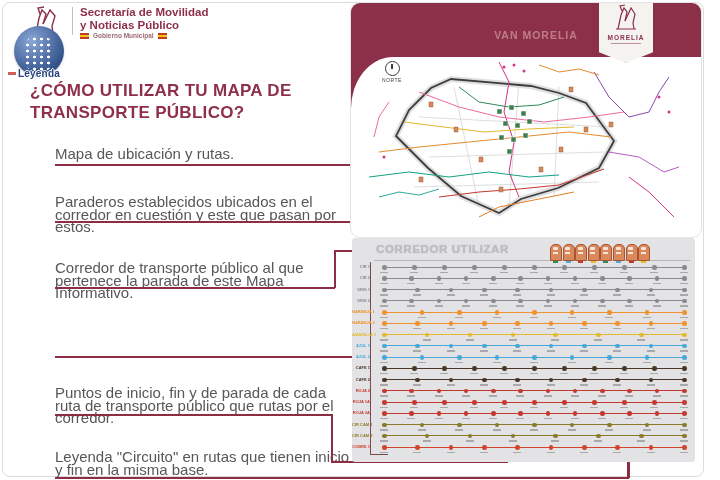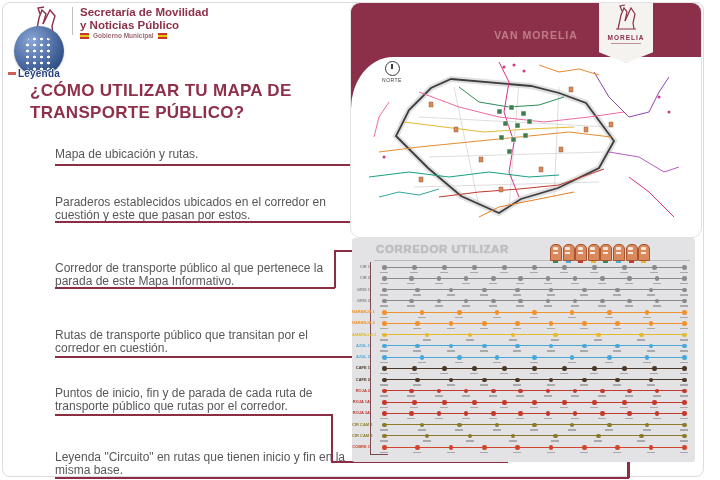--- a/index.html
+++ b/index.html
@@ -20,21 +20,21 @@
   .sphere-dots{position:absolute;left:16px;top:10px;width:30px;height:36px;
           background-image:radial-gradient(#ffffff 1.5px, transparent 1.9px);
           background-size:7px 6px;border-radius:40%;}
   .noticias-label{position:absolute;left:10px;top:42px;font-size:10px;font-weight:bold;color:#27407f;
           text-shadow:-1px 0 #fff,1px 0 #fff,0 -1px #fff,0 1px #fff;letter-spacing:.2px;}
   .noticias-red{position:absolute;left:0px;top:46px;width:8px;height:3px;background:#c0392b;opacity:.8;}
   
   .heading{position:absolute;left:30px;top:80px;font-size:17px;font-weight:bold;color:#8e3049;
            letter-spacing:.3px;line-height:22px;}
   
-  .ann{position:absolute;left:55px;width:300px;font-size:12px;line-height:12.5px;color:#57575a;}
+  .ann{position:absolute;left:55px;width:300px;font-size:15px;line-height:12.5px;color:#57575a;}
   .mline{position:absolute;background:#8b2e44;}
   .mdot{position:absolute;border-radius:50%;background:#8b2e44;}
   
   .card{position:absolute;left:350px;top:2px;width:350px;height:234px;background:#fff;
         border:1px solid #e3e3e5;border-radius:10px;}
   .card-header{position:absolute;left:0;top:0;width:350px;height:54px;background:#8b3048;border-radius:9px 9px 0 0;}
   .maroon-ext{position:absolute;left:0;top:54px;width:42px;height:58px;background:#8b3048;}
   .white-curve{position:absolute;left:0;top:54px;width:350px;height:60px;background:#fff;border-top-left-radius:42px 52px;}
   .card-title{position:absolute;left:38px;top:10px;width:230px;text-align:center;font-size:13px;font-weight:bold;color:#ffffff;}
   .card-subtitle{position:absolute;left:105px;top:26px;width:160px;text-align:center;font-size:10.5px;font-weight:bold;
@@ -99,21 +99,20 @@
   </div>
 
   <div class="heading">
     <div>¿CÓMO UTILIZAR TU MAPA DE</div>
     <div>TRANSPORTE PÚBLICO?</div>
   </div>
 
   <div class="ann" style="top:148px">Mapa de ubicación y rutas.</div>
   <div class="ann" style="top:196px">Paraderos establecidos ubicados en el corredor en cuestión y este que pasan por estos.</div>
   <div class="ann" style="top:262px">Corredor de transporte público al que pertenece la parada de este Mapa Informativo.</div>
-  <div class="ann" style="top:329px">Rutas de transporte público que transitan por el corredor en cuestión.</div>
   <div class="ann" style="top:387px">Puntos de inicio, fin y de parada de cada ruta de transporte público que rutas por el corredor.</div>
   <div class="ann" style="top:451px">Leyenda "Circuito" en rutas que tienen inicio y fin en la misma base.</div>
 
   <div class="mline" style="left:55px;top:164px;width:358px;height:1.6px"></div>
   <div class="mdot" style="left:409px;top:156px;width:16px;height:16px"></div>
 
   <div class="mline" style="left:55px;top:221px;width:544px;height:1.6px"></div>
   <div class="mline" style="left:598px;top:221px;width:1.8px;height:12px"></div>
   <div class="mdot" style="left:594px;top:231px;width:14px;height:14px"></div>
 

